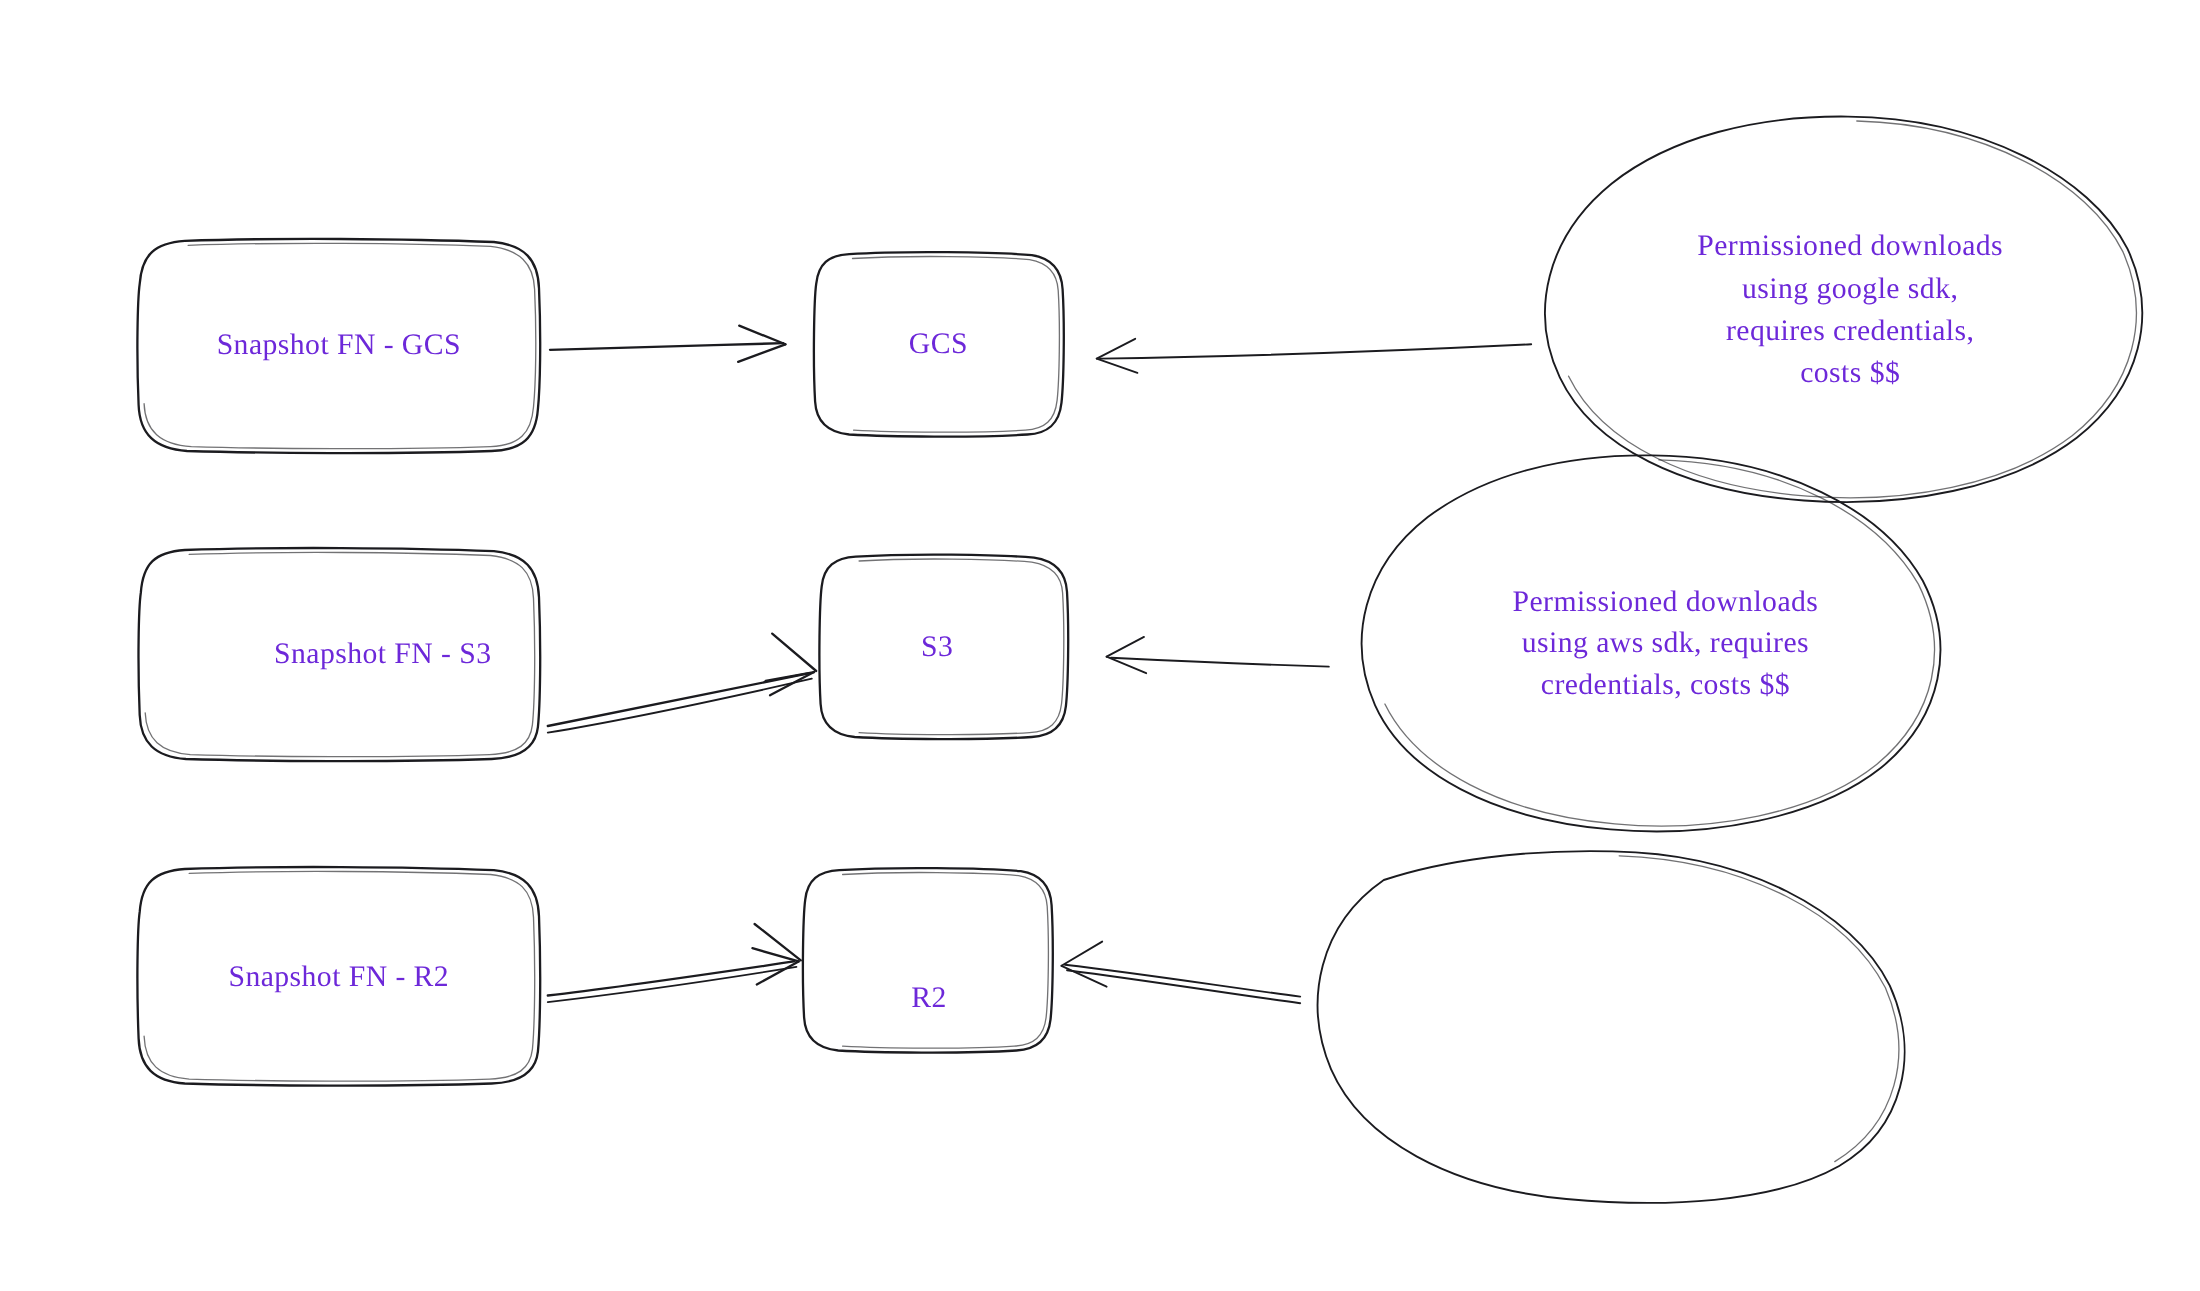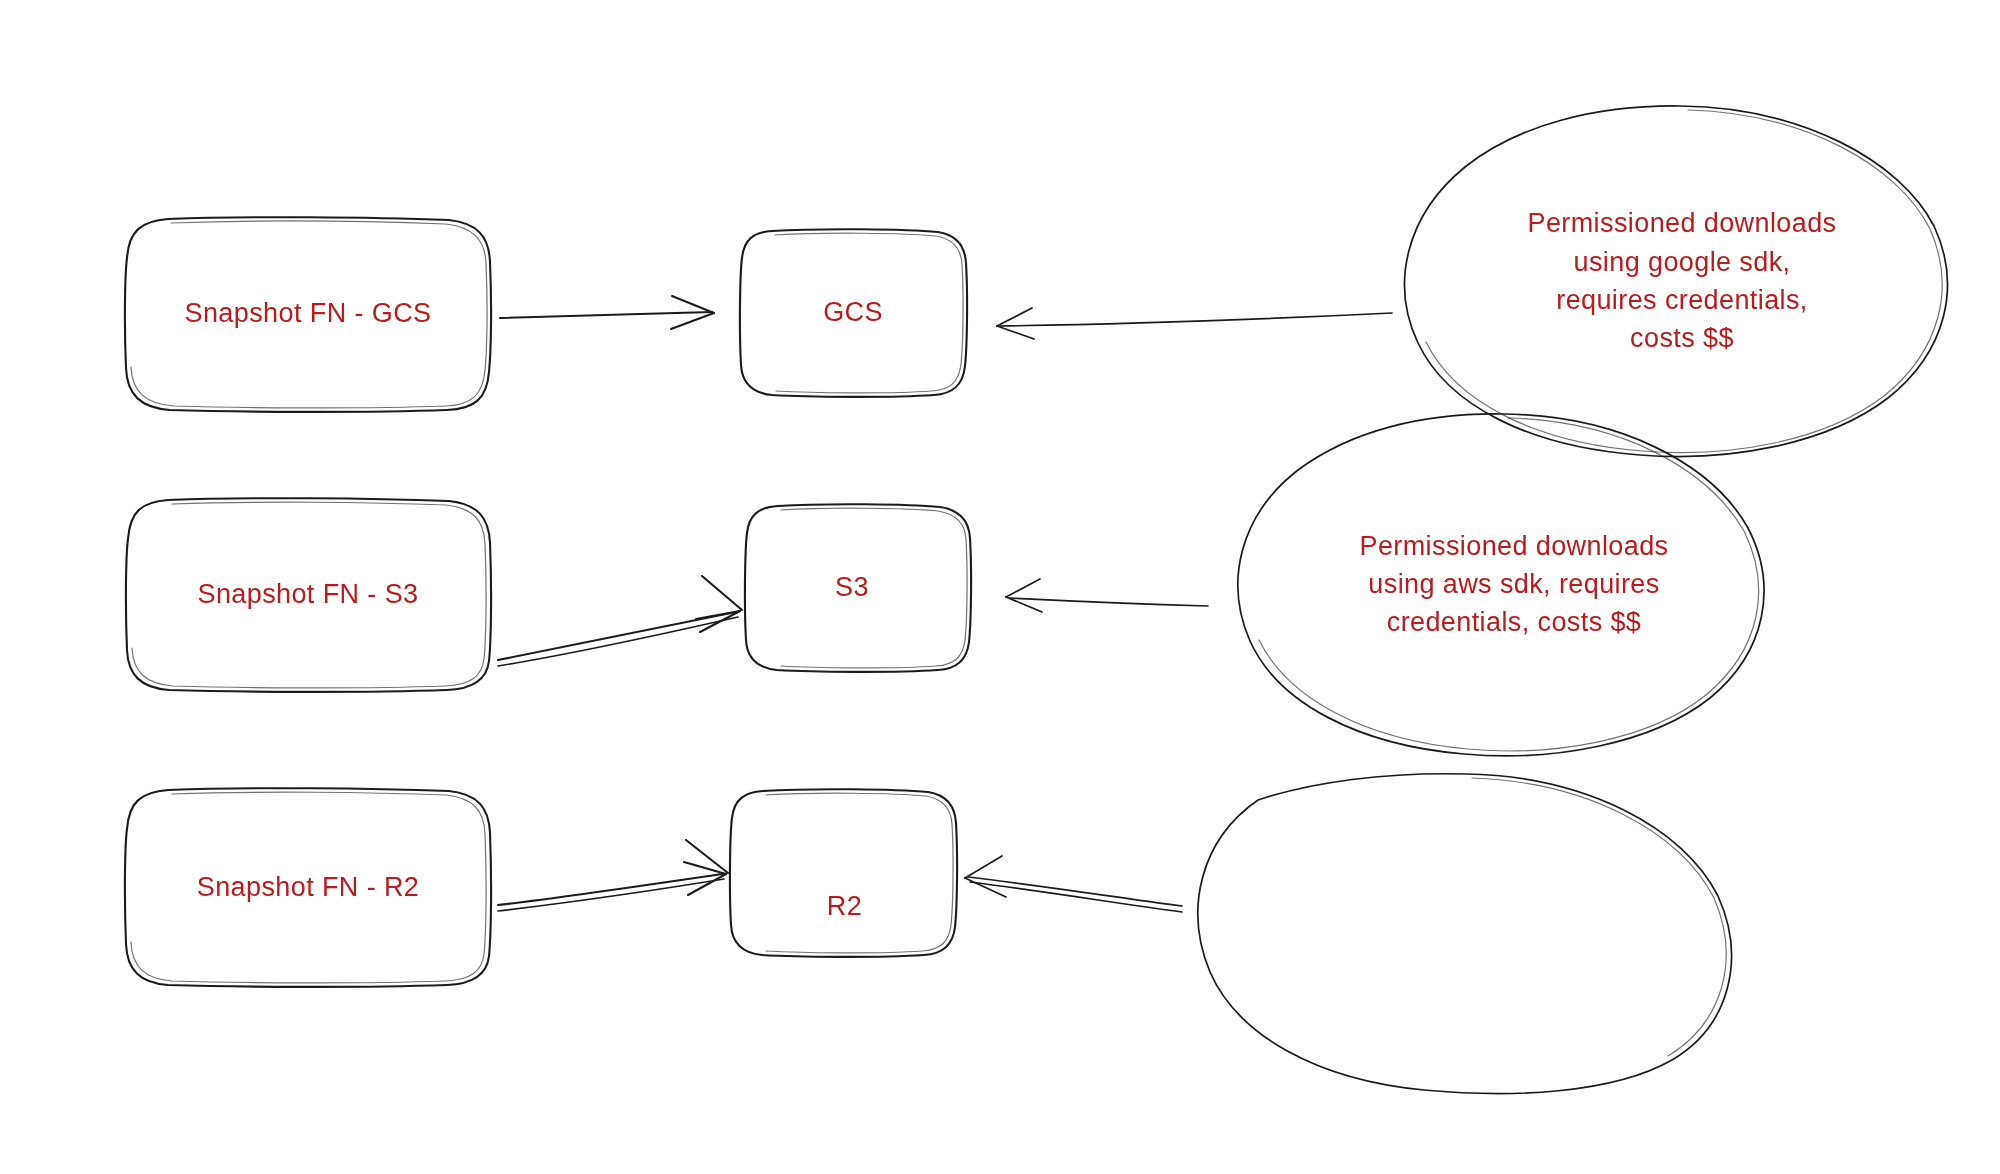--- a/index.html
+++ b/index.html
@@ -26,22 +26,22 @@
     left: 0;
     width: 2000px;
     height: 1174px;
   }
   .node-label {
     position: absolute;
     display: flex;
     align-items: center;
     justify-content: center;
     text-align: center;
-    color: #b91c1c;
-    font-family: Liberation Sans, sans-serif;
+    color: #6d28d9;
+    font-family: Liberation Serif, serif;
     letter-spacing: 0.4px;
     white-space: pre-line;
     pointer-events: none;
   }
   .box-label {
     font-size: 27px;
     line-height: 1.25;
   }
   .service-label {
     font-size: 27px;
@@ -271,21 +271,21 @@
 
   <div class="node-label service-label" style="left:740px; top:230px; width:226px; height:166px;">GCS</div>
 
   <div class="node-label box-label" style="left:126px; top:218px; width:364px; height:192px;">Snapshot FN - GCS</div>
 
   <div class="node-label note-label" style="left:1418px; top:106px; width:528px; height:350px;">Permissioned downloads
 using google sdk,
 requires credentials,
 costs $$</div>
 
-  <div class="node-label box-label" style="left:126px; top:500px; width:364px; height:190px;">Snapshot FN - S3</div>
+  <div class="node-label box-label" style="left:126px; top:500px; width:364px; height:190px;padding-left:40px;">Snapshot FN - S3</div>
 
   <div class="node-label service-label" style="left:746px; top:505px; width:212px; height:166px;">S3</div>
 
   <div class="node-label note-label" style="left:1250px; top:414px; width:528px; height:340px;">Permissioned downloads
 using aws sdk, requires
 credentials, costs $$</div>
 
   <div class="node-label box-label" style="left:126px; top:790px; width:364px; height:196px;">Snapshot FN - R2</div>
 
   <div class="node-label service-label" style="left:731px; top:824px; width:227px; height:165px;">R2</div>

